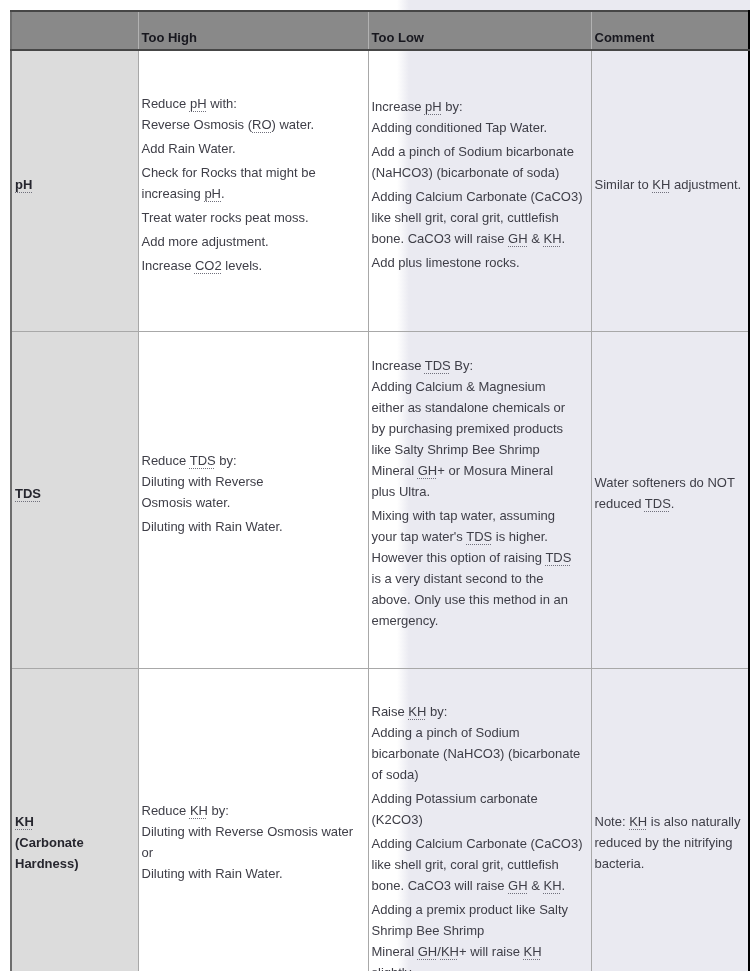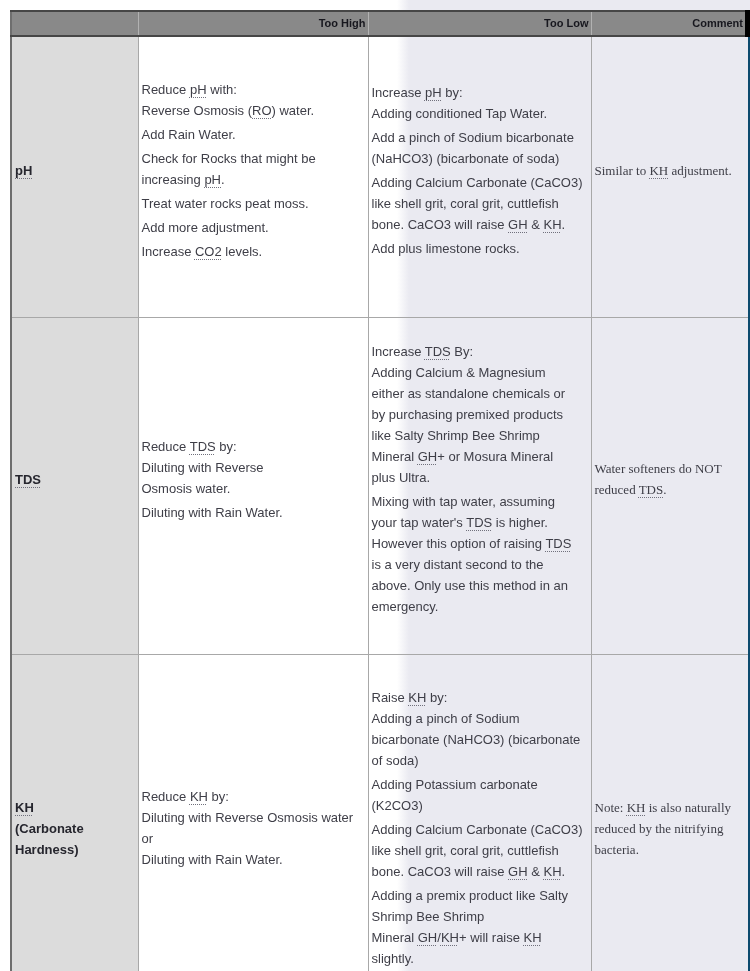--- a/index.html
+++ b/index.html
@@ -33,44 +33,44 @@
     z-index: 1;
   }
   col.c0 { width: 127px; }
   col.c1 { width: 230px; }
   col.c2 { width: 223px; }
   col.c3 { width: 158px; }
   th {
     background: #898989;
     color: #17171e;
     font-weight: bold;
-    font-size: 11px;
-    text-align: right;
+    font-size: 13px;
+    text-align: left;
     height: 23px;
-    padding: 0 2px 0 3px;
+    padding: 14px 2px 0 3px;
     border: 1px solid #b2b2b2;
     border-top: 2px solid #464646;
     border-bottom: 2px solid #464646;
   }
   th:first-child { border-left: 2px solid #6e6e6e; }
-  th:last-child  { border-right: 8px solid #000000; }
+  th:last-child  { border-right: 2px solid #000000; }
   td {
     border: 1px solid #a8a8a8;
     border-top: 1.5px solid #8d8d8d;
     vertical-align: middle;
     padding: 1px 2px 15px 3px;
     background: transparent;
   }
   td.rowlabel {
     background: #dcdcdc;
     font-weight: bold;
     color: #26262e;
     border-left: 2px solid #6e6e6e;
   }
-  td:last-child { border-right: 2px solid #0c4a6e; font-family: Liberation Serif, serif; }
+  td:last-child { border-right: 2px solid #000000; }
   tr.row-0 td { height: 264px; }
   tr.row-1 td { height: 320px; }
   tr.row-2 td { height: 344px; }
   td p { margin: 0; }
   td p + p { margin-top: 3px; }
   .term {
     text-decoration: underline;
     text-decoration-style: dotted;
     text-decoration-thickness: 1px;
     text-decoration-color: #70707c;

